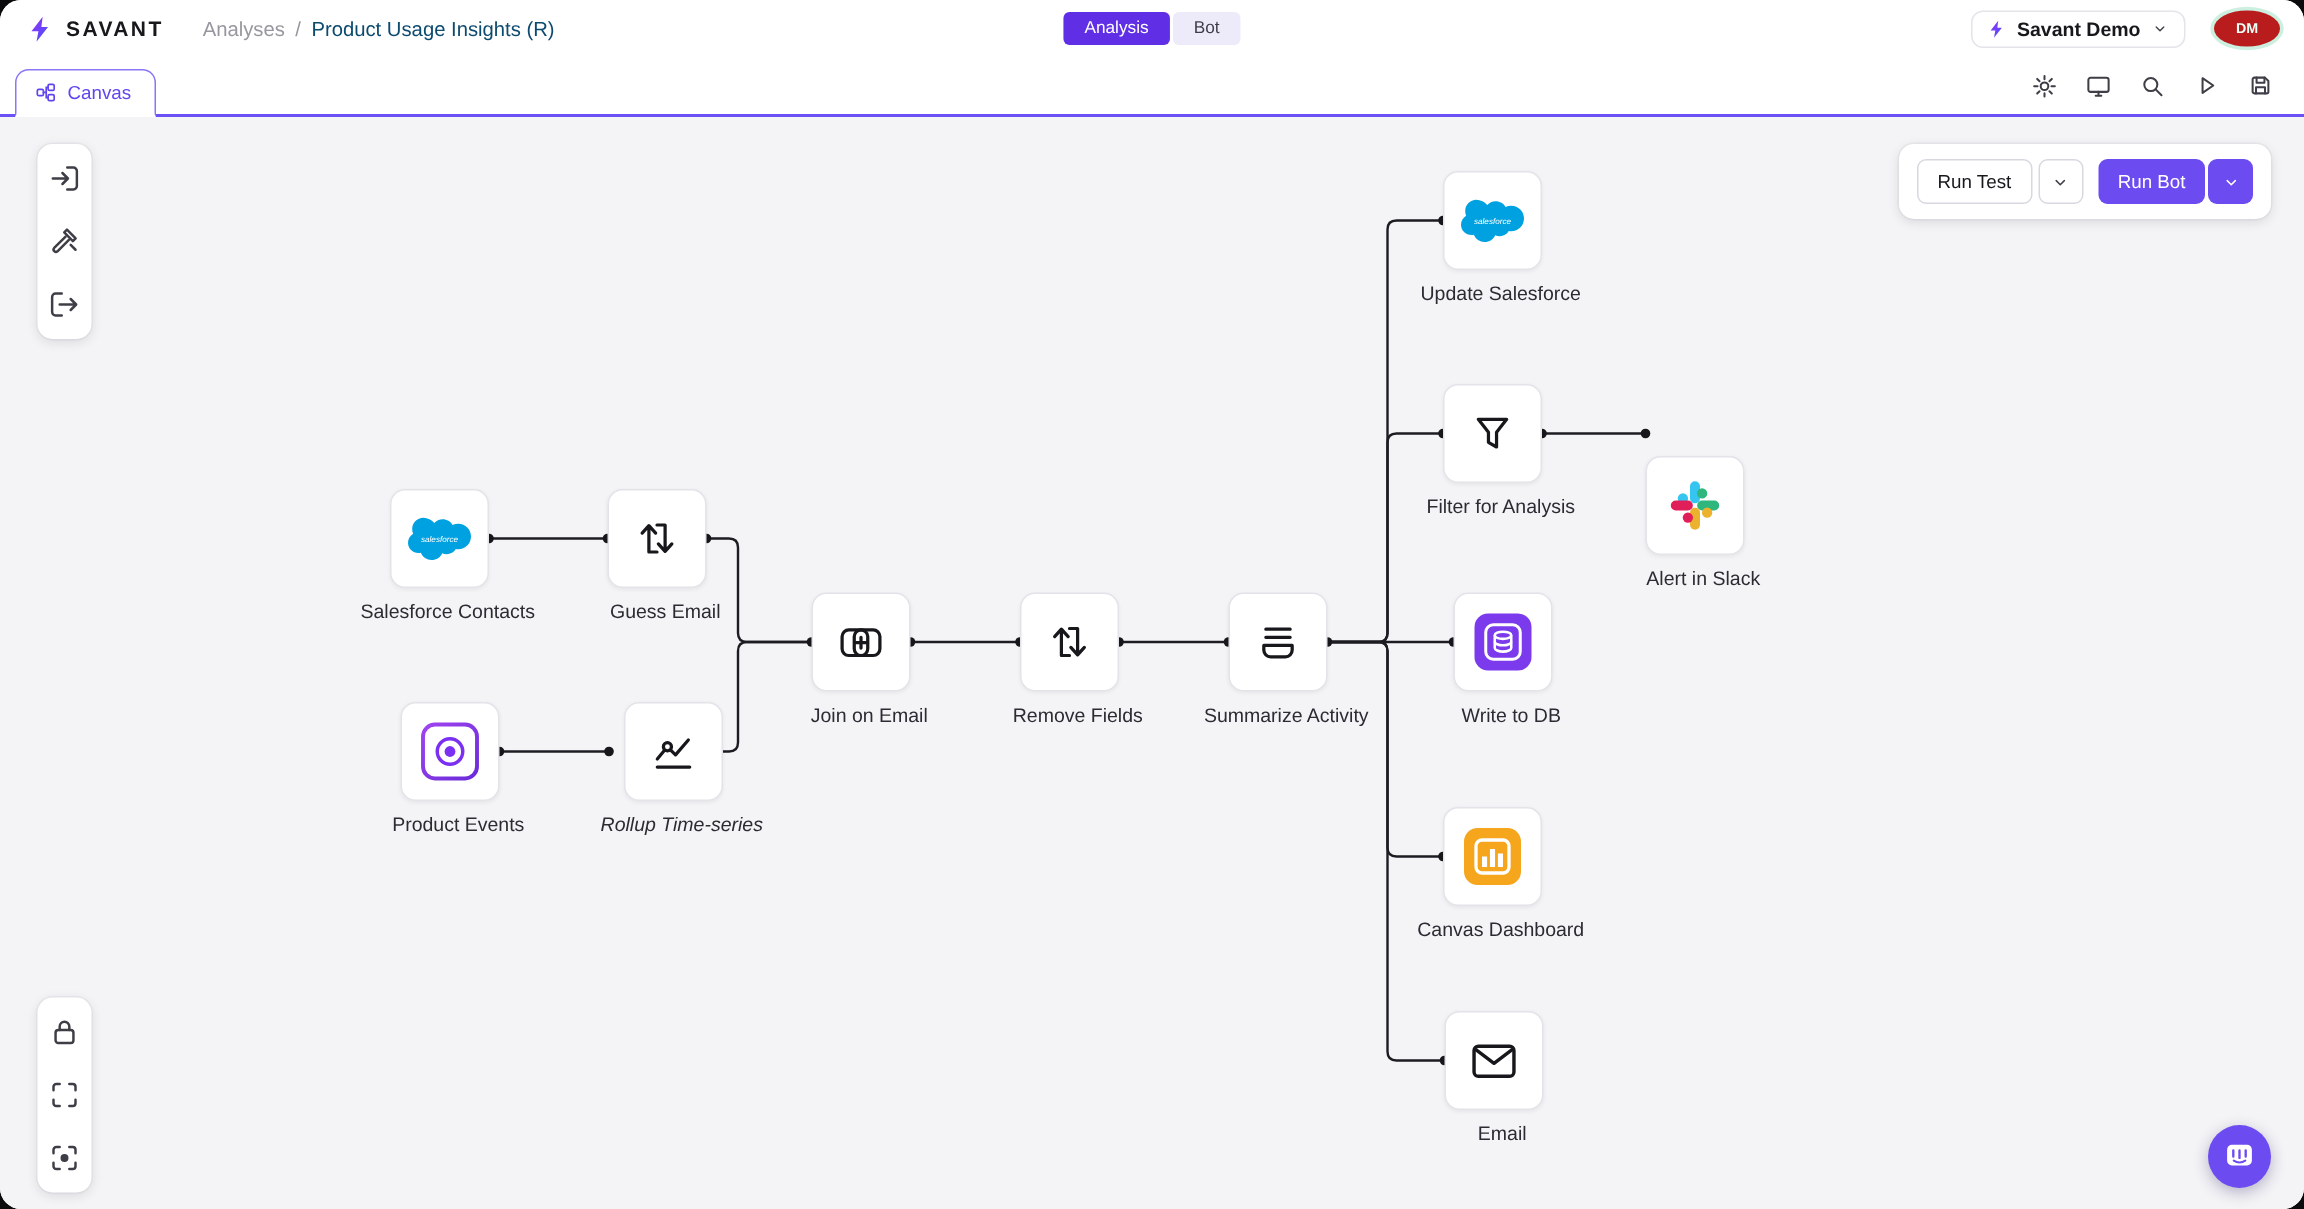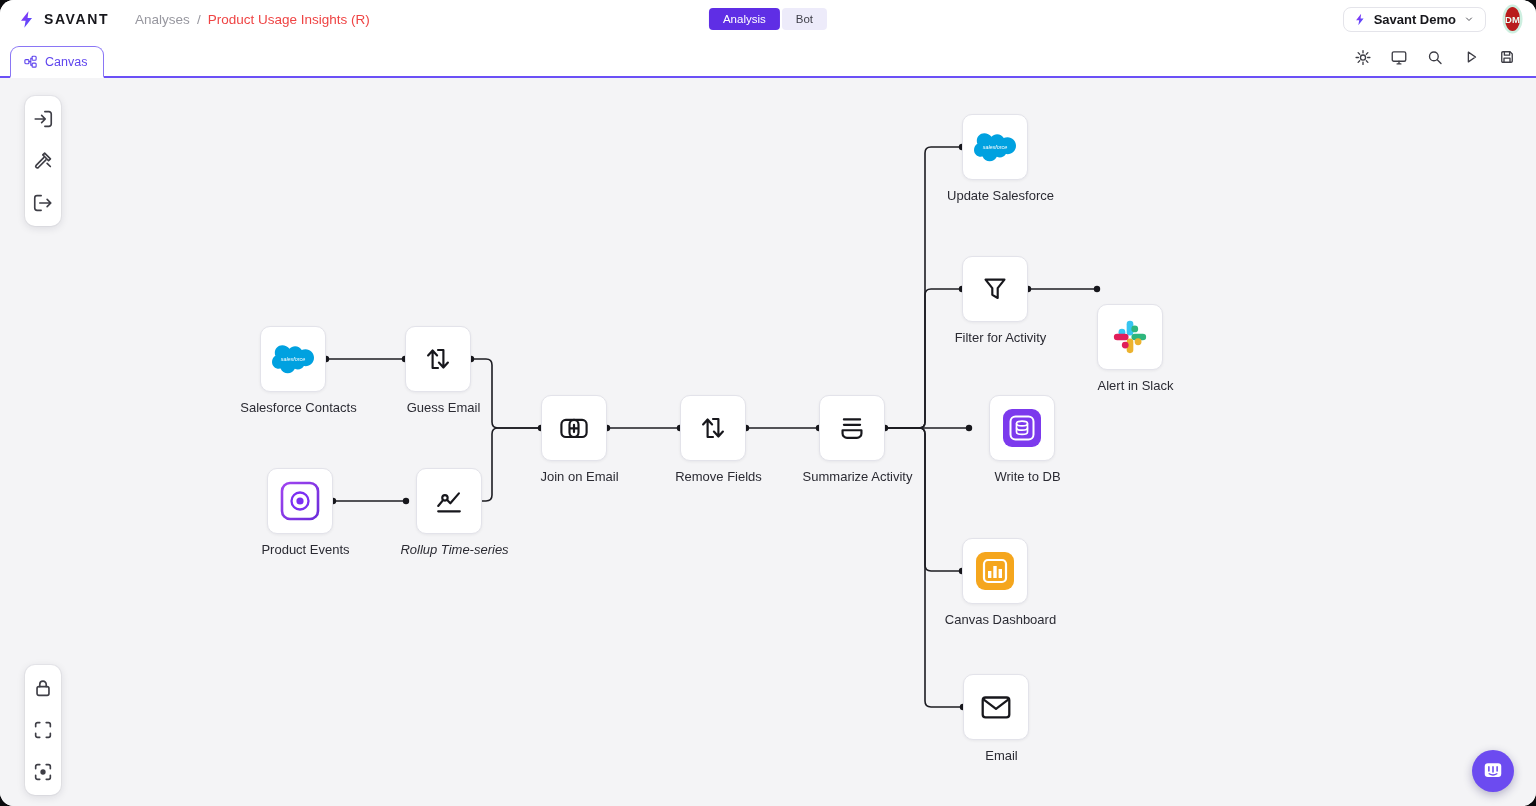--- a/index.html
+++ b/index.html
@@ -4,28 +4,28 @@
 <style>
   * { box-sizing: border-box; }
   html,body { margin:0; padding:0; background:#0b0b0e; font-family:"Liberation Sans",sans-serif; }
   .window { position:relative; width:1536px; height:806px; background:#fff; border-radius:14px; overflow:hidden; }
 
   
   .topbar { position:absolute; top:0; left:0; right:0; height:38px; background:#fff; display:flex; align-items:center; z-index:30; }
   .brand { display:flex; align-items:center; gap:7px; padding-left:18px; }
   .brand-text { font-weight:bold; letter-spacing:1.6px; font-size:14px; color:#17171C; }
   .breadcrumb { margin-left:26px; font-size:13.5px; color:#97979F; display:flex; gap:7px; align-items:center; }
-  .crumb-title { color:#ef4444; }
+  .crumb-title { color:#0c4a6e; }
   .mode-toggle { position:absolute; left:50%; transform:translateX(-50%); display:flex; gap:2px; }
   .pill { font-size:11.5px; padding:5px 14px; border-radius:4px; border:none; font-family:inherit; cursor:pointer; }
   .pill.active { background:#5F2EE5; color:#fff; }
   .pill.inactive { background:#EDEBFA; color:#3F3F49; }
   .topbar-right { margin-left:auto; display:flex; align-items:center; gap:19px; padding-right:16px; }
   .account-btn { display:flex; align-items:center; gap:7px; border:1px solid #E4E4EA; border-radius:8px; padding:4px 10px; background:#fff; font-size:13px; font-weight:bold; color:#17171C; font-family:inherit; cursor:pointer; }
-  .avatar { width:15px; height:24px; border-radius:50%; background:#b91c1c; color:#EAFFF5; font-size:9.5px; font-weight:bold; display:flex; align-items:center; justify-content:center; box-shadow:0 0 0 2.5px #CDEFE0; cursor:pointer; }
+  .avatar { width:44px; height:24px; border-radius:50%; background:#b91c1c; color:#EAFFF5; font-size:9.5px; font-weight:bold; display:flex; align-items:center; justify-content:center; box-shadow:0 0 0 2.5px #CDEFE0; cursor:pointer; }
 
   
   .toolbar2 { position:absolute; top:38px; left:0; right:0; height:40px; background:#fff; border-bottom:2px solid #6B50F6; z-index:25; display:flex; align-items:center; justify-content:flex-end; }
   .canvas-tab { position:absolute; left:10px; bottom:-2px; height:32px; display:flex; align-items:center; gap:7px; background:#fff; border:1.5px solid #8A76F5; border-bottom:2px solid #fff; border-radius:9px 9px 0 0; padding:0 16px 0 12px; color:#5F45EE; font-size:12.5px; z-index:26; cursor:pointer; }
   .toolbar2-right { display:flex; align-items:center; gap:6px; padding-right:14px; }
   .status-select { display:flex; align-items:center; gap:9px; border:1px solid #D9D9E0; border-radius:6px; height:28px; padding:0 10px; width:190px; background:#fff; cursor:pointer; }
   .status-text { font-size:13px; color:#3A3A42; flex:1; }
   .icon-btn { width:30px; height:28px; display:flex; align-items:center; justify-content:center; background:none; border:none; cursor:pointer; }
 
   
@@ -270,40 +270,40 @@
       </div>
       <div class="node-label">Update Salesforce</div>
     </div>
 
     <div class="node" style="left:962px; top:178px;">
       <div class="node-card">
         <svg width="36" height="36" viewBox="0 0 40 40" class="nic">
           <path d="M9.5 9.5 H30.5 L23 19 V30 L17 26.5 V19 Z"></path>
         </svg>
       </div>
-      <div class="node-label">Filter for Activity</div>
+      <div class="node-label">Filter for Analysis</div>
     </div>
 
     <div class="node" style="left:1097px; top:178px;margin-top:48px;">
       <div class="node-card">
         <svg width="38" height="38" viewBox="0 0 40 40">
           <rect x="16.5" y="3" width="7" height="15.5" rx="3.5" fill="#36C5F0"></rect>
           <circle cx="11.5" cy="15" r="3.6" fill="#36C5F0"></circle>
           <rect x="21.5" y="16.5" width="15.5" height="7" rx="3.5" fill="#2EB67D"></rect>
           <circle cx="25" cy="11.5" r="3.6" fill="#2EB67D"></circle>
           <rect x="16.5" y="21.5" width="7" height="15.5" rx="3.5" fill="#ECB22E"></rect>
           <circle cx="28.5" cy="25" r="3.6" fill="#ECB22E"></circle>
           <rect x="3" y="16.5" width="15.5" height="7" rx="3.5" fill="#E01E5A"></rect>
           <circle cx="15" cy="28.5" r="3.6" fill="#E01E5A"></circle>
         </svg>
       </div>
       <div class="node-label">Alert in Slack</div>
     </div>
 
-    <div class="node" style="left:969px; top:317px;margin-left:20px;">
+    <div class="node" style="left:969px; top:317px;">
       <div class="node-card">
         <svg width="40" height="40" viewBox="0 0 40 40">
           <rect x="1" y="1" width="38" height="38" rx="9" fill="#7C3AED"></rect>
           <rect x="8.5" y="8.5" width="23" height="23" rx="5" fill="none" stroke="#fff" stroke-width="2"></rect>
           <ellipse cx="20" cy="15.5" rx="5.5" ry="2.4" fill="none" stroke="#fff" stroke-width="1.7"></ellipse>
           <path d="M14.5 15.5 V24 c0 1.3 2.5 2.4 5.5 2.4 s5.5 -1.1 5.5 -2.4 V15.5" fill="none" stroke="#fff" stroke-width="1.7"></path>
           <path d="M14.5 19.8 c0 1.3 2.5 2.4 5.5 2.4 s5.5 -1.1 5.5 -2.4" fill="none" stroke="#fff" stroke-width="1.7"></path>
         </svg>
       </div>
       <div class="node-label">Write to DB</div>
@@ -367,20 +367,34 @@
         </svg>
       </button>
       <button class="tool-btn">
         <svg width="22" height="22" viewBox="0 0 24 24" class="ic">
           <path d="M4 8.5 V6 a2 2 0 0 1 2 -2 h2.5 M15.5 4 H18 a2 2 0 0 1 2 2 v2.5 M20 15.5 V18 a2 2 0 0 1 -2 2 h-2.5 M8.5 20 H6 a2 2 0 0 1 -2 -2 v-2.5"></path>
           <circle cx="12" cy="12" r="2" fill="#3E3E46"></circle>
         </svg>
       </button>
     </div>
 
+    <div class="float-card run-panel">
+      <button class="btn btn-outline">Run Test</button>
+      <button class="btn btn-outline-caret">
+        <svg width="13" height="13" viewBox="0 0 24 24" class="ic">
+            <path d="M7 10 l5 5 5-5"></path>
+          </svg>
+      </button>
+      <button class="btn btn-primary">Run Bot</button>
+      <button class="btn btn-primary-caret">
+        <svg width="13" height="13" viewBox="0 0 24 24" style="stroke:#fff; fill:none; stroke-width:1.8; stroke-linecap:round; stroke-linejoin:round;">
+            <path d="M7 10 l5 5 5-5"></path>
+          </svg>
+      </button>
+    </div>
 
     <button class="chat-fab">
       <svg width="22" height="22" viewBox="0 0 24 24">
         <rect x="3" y="3.5" width="18" height="15" rx="3.5" fill="#fff"></rect>
         <path d="M7.5 7.5 v4.5 M12 7.5 v5.5 M16.5 7.5 v4.5" stroke="#6C4BF0" stroke-width="1.7" stroke-linecap="round" fill="none"></path>
         <path d="M7.8 15 c2.8 1.8 5.6 1.8 8.4 0" stroke="#6C4BF0" stroke-width="1.5" stroke-linecap="round" fill="none"></path>
       </svg>
     </button>
 
   </div>

